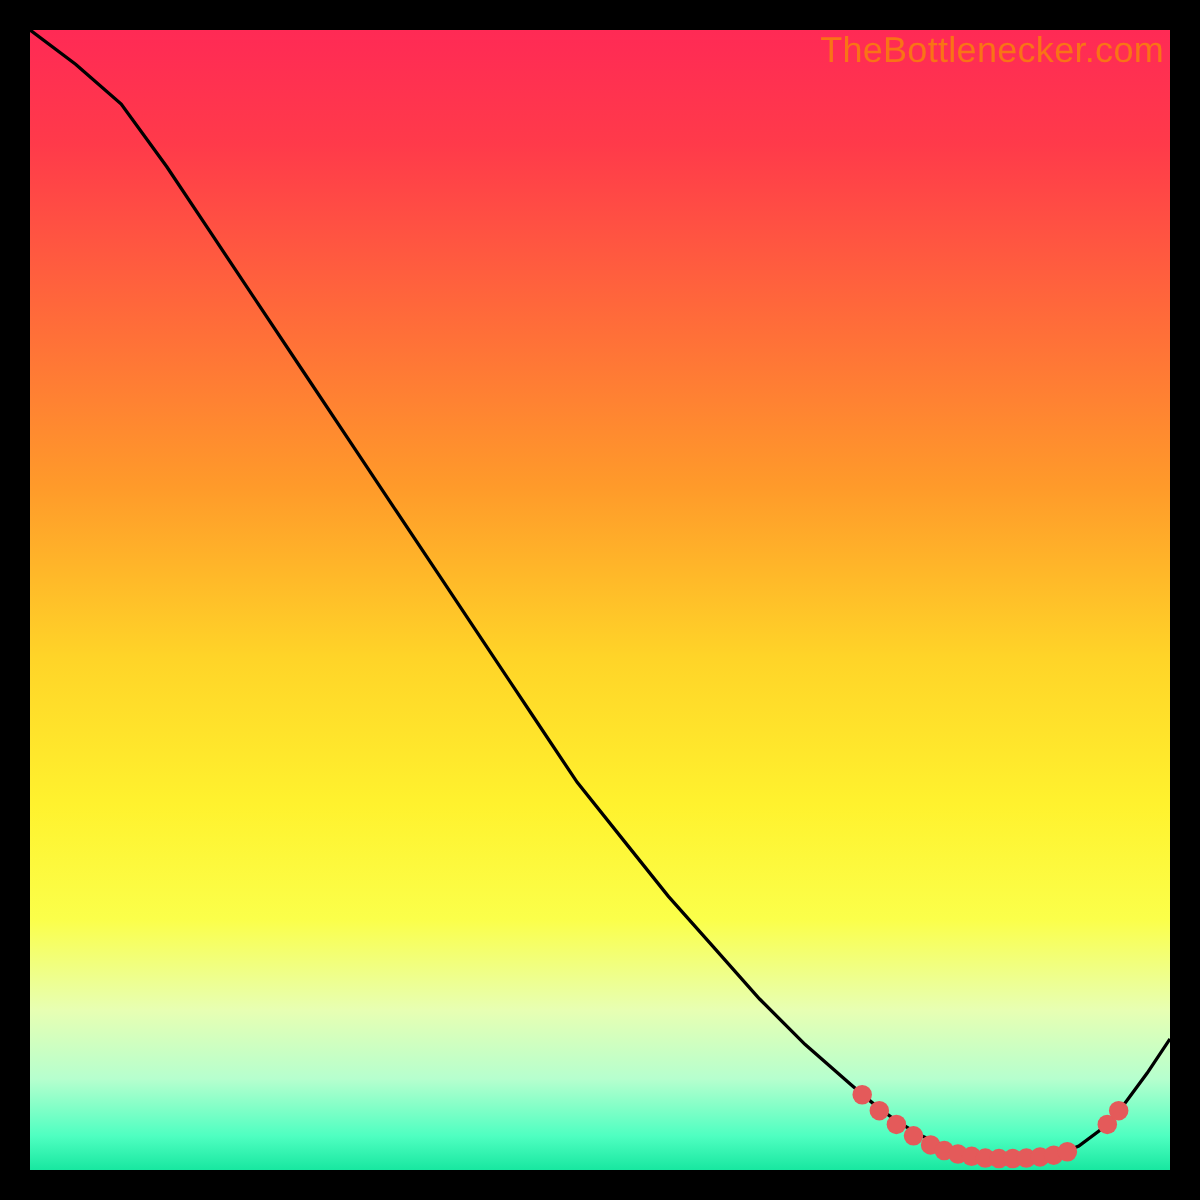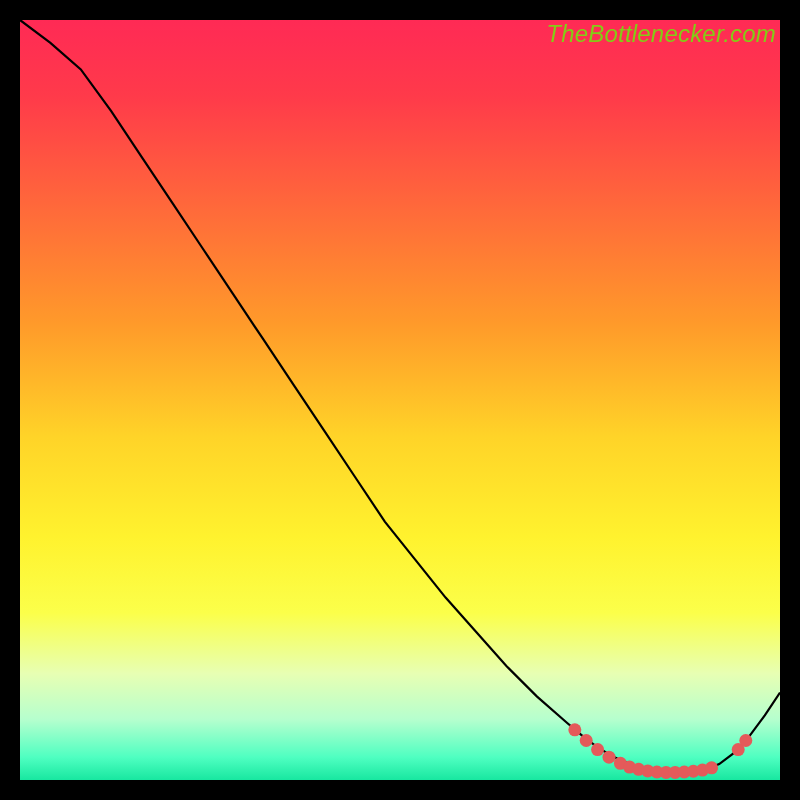--- a/index.html
+++ b/index.html
@@ -25,24 +25,23 @@
     top: 0;
     width: 760px;
     height: 760px;
   }
   .watermark {
     position: absolute;
     top: 0px;
     right: 4px;
     font-size: 24px;
     font-weight: 500;
-    color: #84cc16;
+    color: #f97316;
     letter-spacing: 0.2px;
     user-select: none;
-    font-style: italic;
   }
   svg {
     display: block;
   }
 </style>
 </head>
 <body>
 
 <div class="frame">
   <svg class="plot-area" width="760" height="760" viewBox="0 0 760 760">

